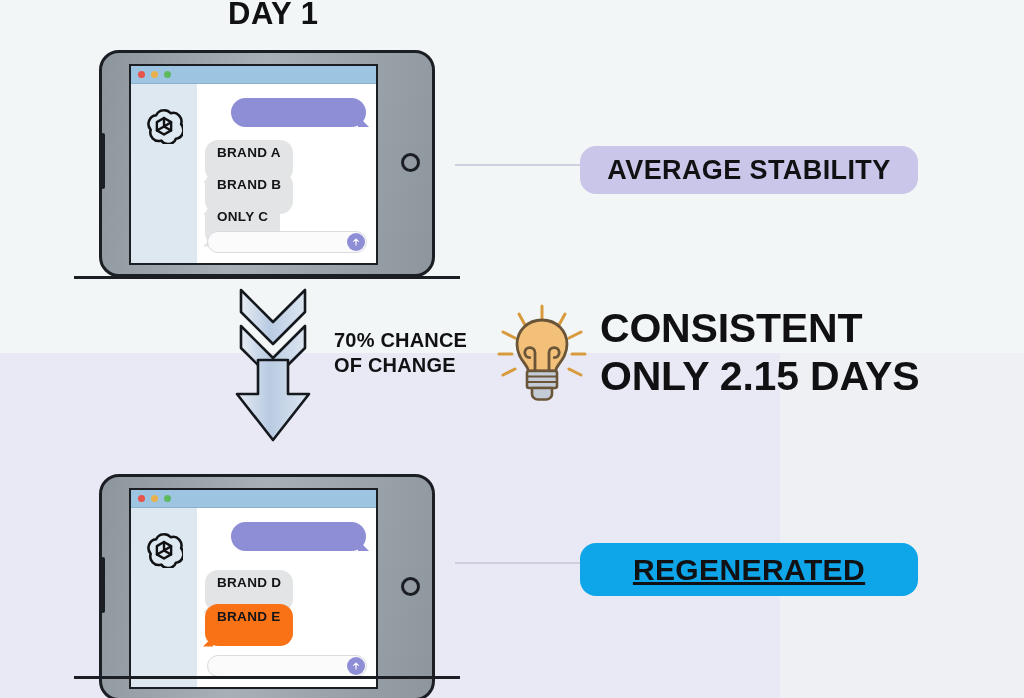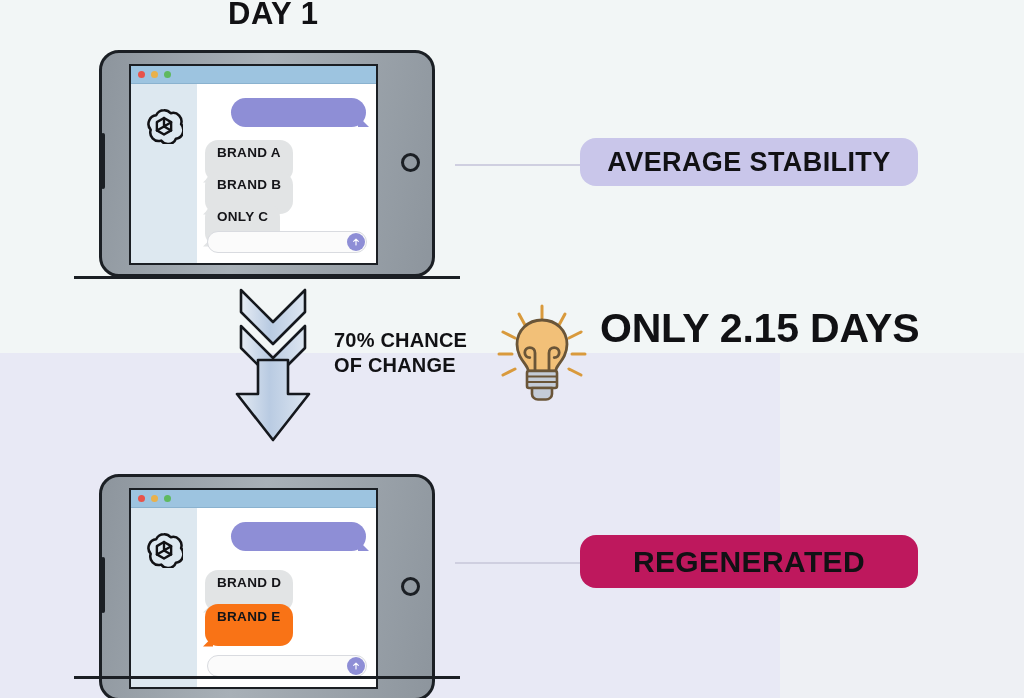--- a/index.html
+++ b/index.html
@@ -244,32 +244,34 @@
   .badge {
     position: absolute;
     display: flex;
     align-items: center;
     justify-content: center;
     border-radius: 16px;
     font-weight: 800;
     color: #111114;
     letter-spacing: 0.4px;
     white-space: nowrap;
+    margin-top: 8px;
   }
   .badge.stability {
     left: 580px; top: 138px;
     width: 338px; height: 48px;
     background: #c9c6ea;
     font-size: 27px;
   }
   .badge.regenerated {
     left: 580px; top: 535px;
     width: 338px; height: 53px;
-    background: #be185d;
+    background: #0ea5e9;
     font-size: 30px;
+    text-decoration: underline;
   }
 
   
   .bulb {
     position: absolute;
     left: 492px;
     top: 302px;
     width: 100px;
     height: 102px;
   }
@@ -370,20 +372,21 @@
       <line x1="89" y1="73" x2="77" y2="67"></line>
     </g>
     <path d="M50 18c-14.4 0-25 10.7-25 24.3 0 9.2 4.6 15.2 8.2 20 1.9 2.6 3 4.2 3 6.7h27.6c0-2.5 1.1-4.1 3-6.7 3.6-4.8 8.2-10.8 8.2-20C75 28.7 64.4 18 50 18Z" fill="#f2c078" stroke="#6a5538" stroke-width="2.8" stroke-linejoin="round"></path>
     <path d="M43 69V51c0-3.2-2.3-5.4-5.2-5.4-2.8 0-5 2.2-5 5 0 2.9 2.2 5 5 5M57 69V51c0-3.2 2.3-5.4 5.2-5.4 2.8 0 5 2.2 5 5 0 2.9-2.2 5-5 5" fill="none" stroke="#6a5538" stroke-width="2.8" stroke-linecap="round" stroke-linejoin="round"></path>
     <rect x="35" y="69" width="30" height="17" rx="2" fill="#c4ccd8" stroke="#6a5538" stroke-width="2.6"></rect>
     <path d="M35 74.5h30M35 80h30" stroke="#6a5538" stroke-width="2"></path>
     <path d="M40 86h20v6c0 3-2.7 5.5-6 5.5h-8c-3.3 0-6-2.5-6-5.5Z" fill="#c4ccd8" stroke="#6a5538" stroke-width="2.6" stroke-linejoin="round"></path>
   </svg>
 
   <div class="headline">
+    <div>CONSISTENT</div>
     <div>ONLY 2.15 DAYS</div>
   </div>
 
   <div class="tablet bottom">
     <div class="tablet-side-btn"></div>
     <div class="tablet-home"></div>
 
     <div class="screen">
       <div class="titlebar">
         <span class="dot red"></span>

